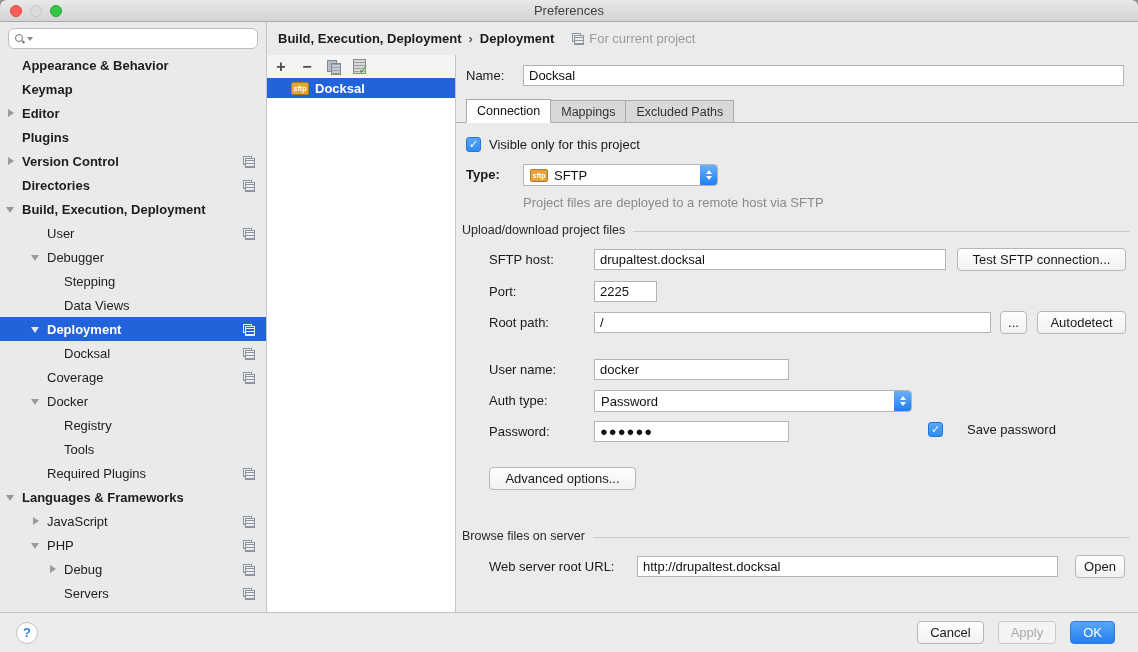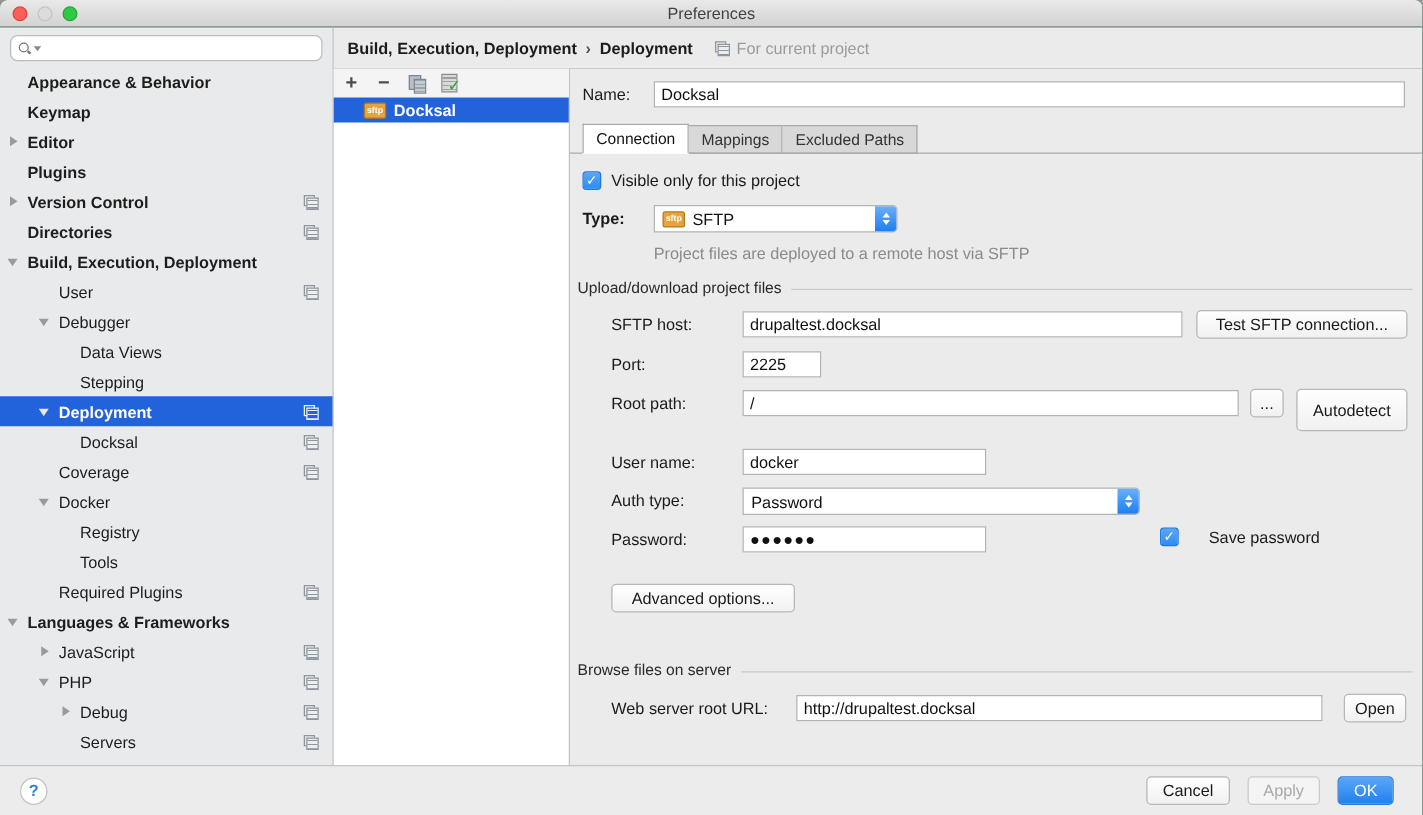--- a/index.html
+++ b/index.html
@@ -190,25 +190,25 @@
           <span class="t-label">User</span>
           <span class="spacer"></span>
             <span class="picon"></span>
         </div>
         <div class="tree-row lvl2">
           <span class="arrow down"></span>
           <span class="t-label">Debugger</span>
         </div>
         <div class="tree-row lvl3">
           <span class="arrow"></span>
+          <span class="t-label">Stepping</span>
+        </div>
+        <div class="tree-row lvl3">
+          <span class="arrow"></span>
           <span class="t-label">Data Views</span>
-        </div>
-        <div class="tree-row lvl3">
-          <span class="arrow"></span>
-          <span class="t-label">Stepping</span>
         </div>
         <div class="tree-row lvl2 selected">
           <span class="arrow down"></span>
           <span class="t-label">Deployment</span>
           <span class="spacer"></span>
             <span class="picon white"></span>
         </div>
         <div class="tree-row lvl3">
           <span class="arrow"></span>
           <span class="t-label">Docksal</span>
@@ -337,21 +337,21 @@
           <span class="abs lbl" style="left:33px; top:194px;">SFTP host:</span>
           <input class="abs fld" style="left: 138px; top: 194px; width: 352px;" value="drupaltest.docksal">
           <button class="abs btn" style="left:501px; top:193px; width:169px;">Test SFTP connection...</button>
 
           <span class="abs lbl" style="left:33px; top:226px;">Port:</span>
           <input class="abs fld" style="left: 138px; top: 226px; width: 63px;" value="2225">
 
           <span class="abs lbl" style="left:33px; top:257px;">Root path:</span>
           <input class="abs fld" style="left: 138px; top: 257px; width: 397px;" value="/">
           <button class="abs btn" style="left:544px; top:256px; width:27px; padding:0;">...</button>
-          <button class="abs btn" style="left:581px; top:256px; width:89px; padding:16px;">Autodetect</button>
+          <button class="abs btn" style="left:581px; top:256px; width:89px; padding:5px;">Autodetect</button>
 
           <span class="abs lbl" style="left:33px; top:304px;">User name:</span>
           <input class="abs fld" style="left: 138px; top: 304px; width: 195px;" value="docker">
 
           <span class="abs lbl" style="left:33px; top:335px;">Auth type:</span>
           <div class="abs dropdown" style="left:138px; top:335px; width:318px;">
             <span class="dd-body">
                 <span>Password</span>
               </span>
             <span class="dd-spin">

